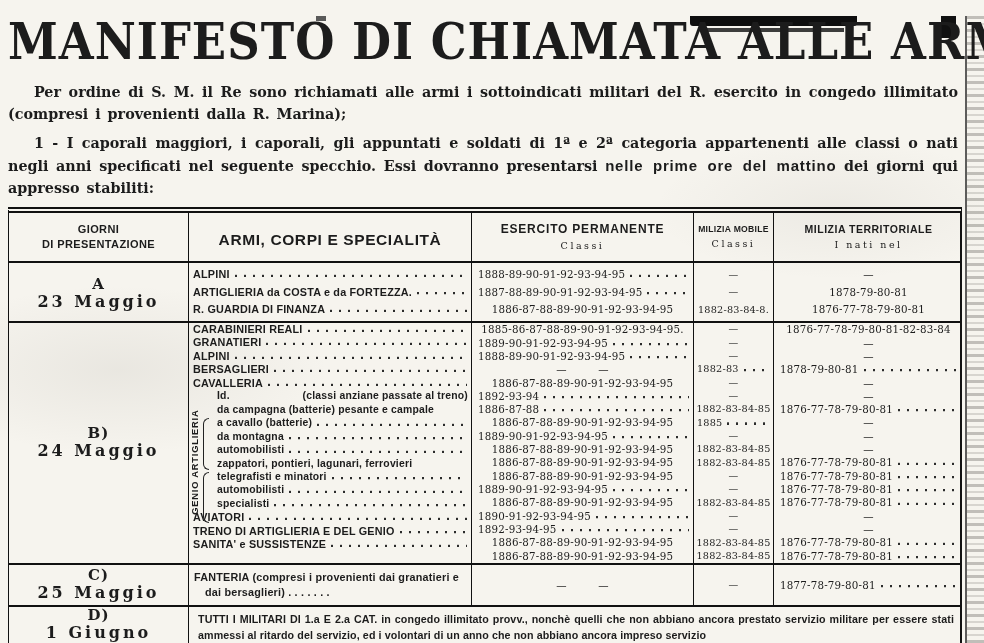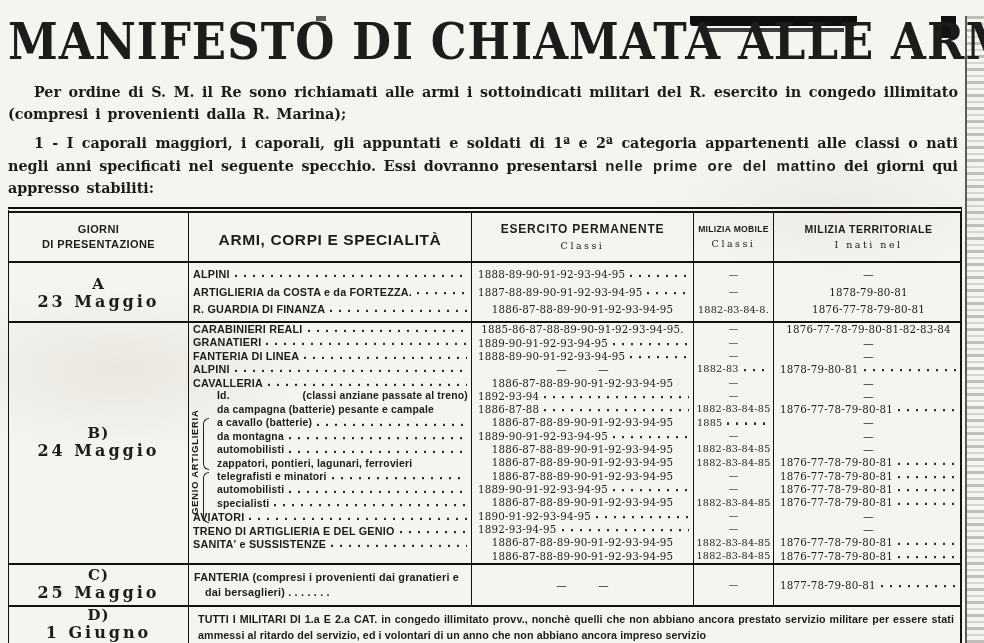--- a/index.html
+++ b/index.html
@@ -213,25 +213,25 @@
           <div class="cell labs">
             <div class="line lab">
               <span>CARABINIERI REALI</span>
               <span class="ldr"></span>
             </div>
             <div class="line lab">
               <span>GRANATIERI</span>
               <span class="ldr"></span>
             </div>
             <div class="line lab">
-              <span>FANTERIA DI LINEA</span>
-              <span class="ldr"></span>
-            </div>
-            <div class="line lab">
               <span>ALPINI</span>
+              <span class="ldr"></span>
+            </div>
+            <div class="line lab">
+              <span>BERSAGLIERI</span>
               <span class="ldr"></span>
             </div>
             <div class="line lab">
               <span>CAVALLERIA</span>
               <span class="ldr"></span>
             </div>
             <div class="line lab ind">
               <span>Id.</span>
               <span class="lab2">(classi anziane passate al treno)</span>
             </div>

